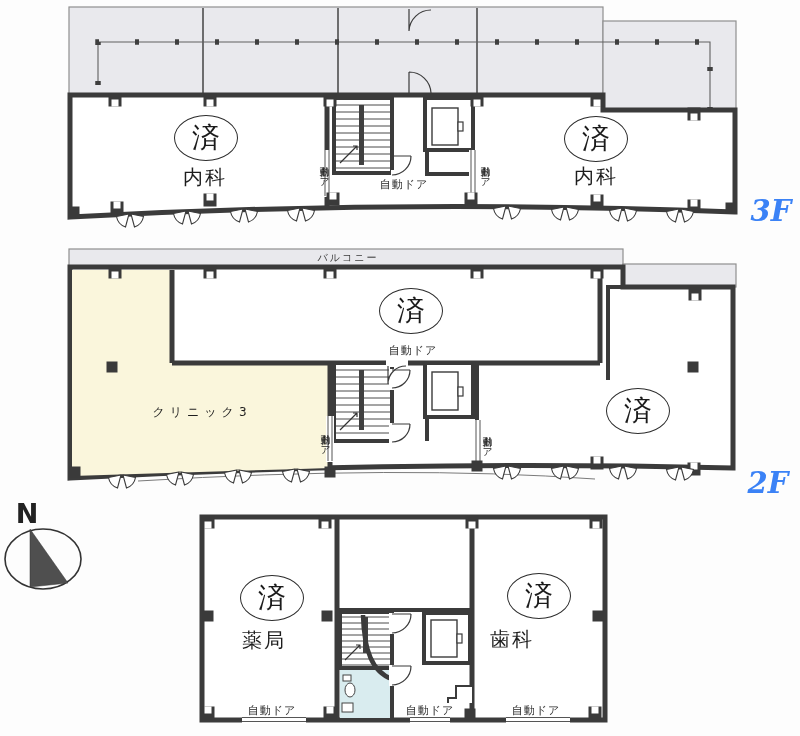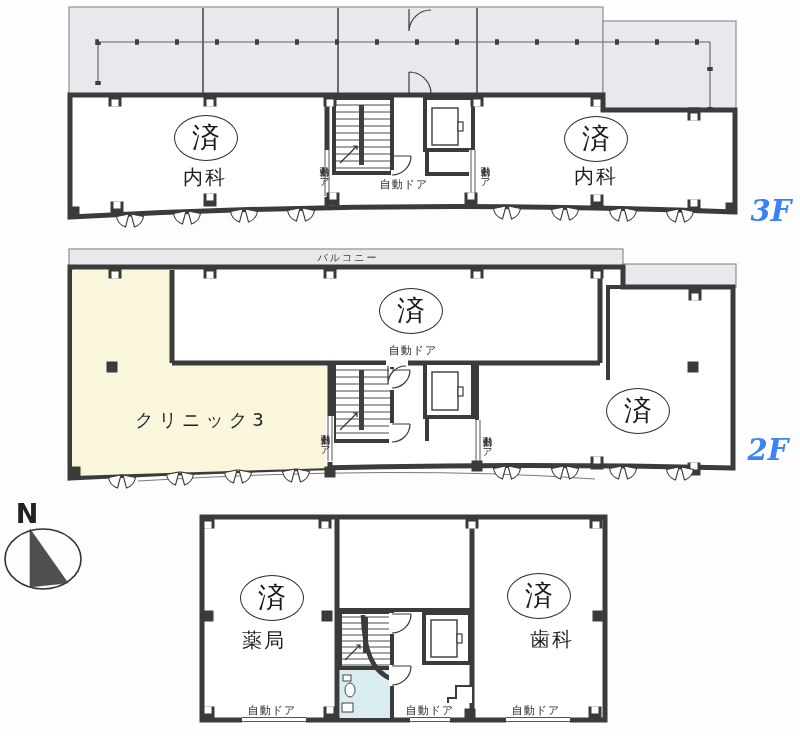--- a/index.html
+++ b/index.html
@@ -5,21 +5,21 @@
   html,body{margin:0;padding:0;}
   body{width:800px;height:736px;background:#fdfdfd;font-family:"DejaVu Sans",sans-serif;}
   #plan{position:relative;width:800px;height:736px;overflow:hidden;}
   #plan svg{position:absolute;left:0;top:0;}
   .lbl{position:absolute;transform:translate(-50%,-50%);color:#1d1d1d;white-space:nowrap;line-height:1;}
   .seal{position:absolute;transform:translate(-50%,-50%);width:62px;height:44px;border:1.7px solid #2b2b2b;
         border-radius:50%;display:flex;align-items:center;justify-content:center;font-size:28px;color:#1b1b1b;}
   .rname{font-size:20px;letter-spacing:2px;text-align:right;}
   .adoor{font-size:11px;letter-spacing:1px;}
   .vt{writing-mode:vertical-rl;text-orientation:upright;font-size:10px;letter-spacing:0.5px;}
-  .clinic{font-size:18px;letter-spacing:5px;margin-top:8px;}
+  .clinic{font-size:12px;letter-spacing:5px;}
   .balc{font-size:10px;letter-spacing:2px;color:#3a3a3a;}
   .fl{font-family:"DejaVu Serif","Liberation Serif",serif;font-style:italic;font-size:29px;color:#3b82f6;font-weight:bold;}
   .north{font-weight:bold;font-size:27px;color:#222;}
 </style>
 </head>
 <body>
 
 <div id="plan">
 <svg width="800" height="736" viewBox="0 0 800 736">
   <defs>
@@ -281,25 +281,25 @@
 <div class="lbl vt" style="left:485px;top:171px">自動ドア</div>
 <div class="lbl fl" style="left:771px;top:211px">3F</div>
 
 <div class="lbl balc" style="left:348px;top:258px">バルコニー</div>
 <div class="seal" style="left:411px;top:311px">済</div>
 <div class="lbl adoor" style="left:413px;top:350px">自動ドア</div>
 <div class="lbl clinic" style="left:202px;top:412px">クリニック3</div>
 <div class="lbl vt" style="left:325px;top:439px">自動ドア</div>
 <div class="lbl vt" style="left:487px;top:441px">自動ドア</div>
 <div class="seal" style="left:638px;top:411px">済</div>
-<div class="lbl fl" style="left:768px;top:450px">2F</div>
+<div class="lbl fl" style="left:768px;top:483px">2F</div>
 
 <div class="seal" style="left:272px;top:598px">済</div>
 <div class="lbl rname" style="left:264px;top:640px">薬局</div>
 <div class="seal" style="left:539px;top:596px">済</div>
-<div class="lbl rname" style="left:552px;top:639px">歯科</div>
+<div class="lbl rname" style="left:512px;top:639px">歯科</div>
 <div class="lbl adoor" style="left:272px;top:710px">自動ドア</div>
 <div class="lbl adoor" style="left:430px;top:710px">自動ドア</div>
 <div class="lbl adoor" style="left:536px;top:710px">自動ドア</div>
 <div class="lbl fl" style="left:737px;top:755px">1F</div>
 
 <div class="lbl north" style="left:27px;top:513px">N</div>
 </div>
 
 </body></html>

